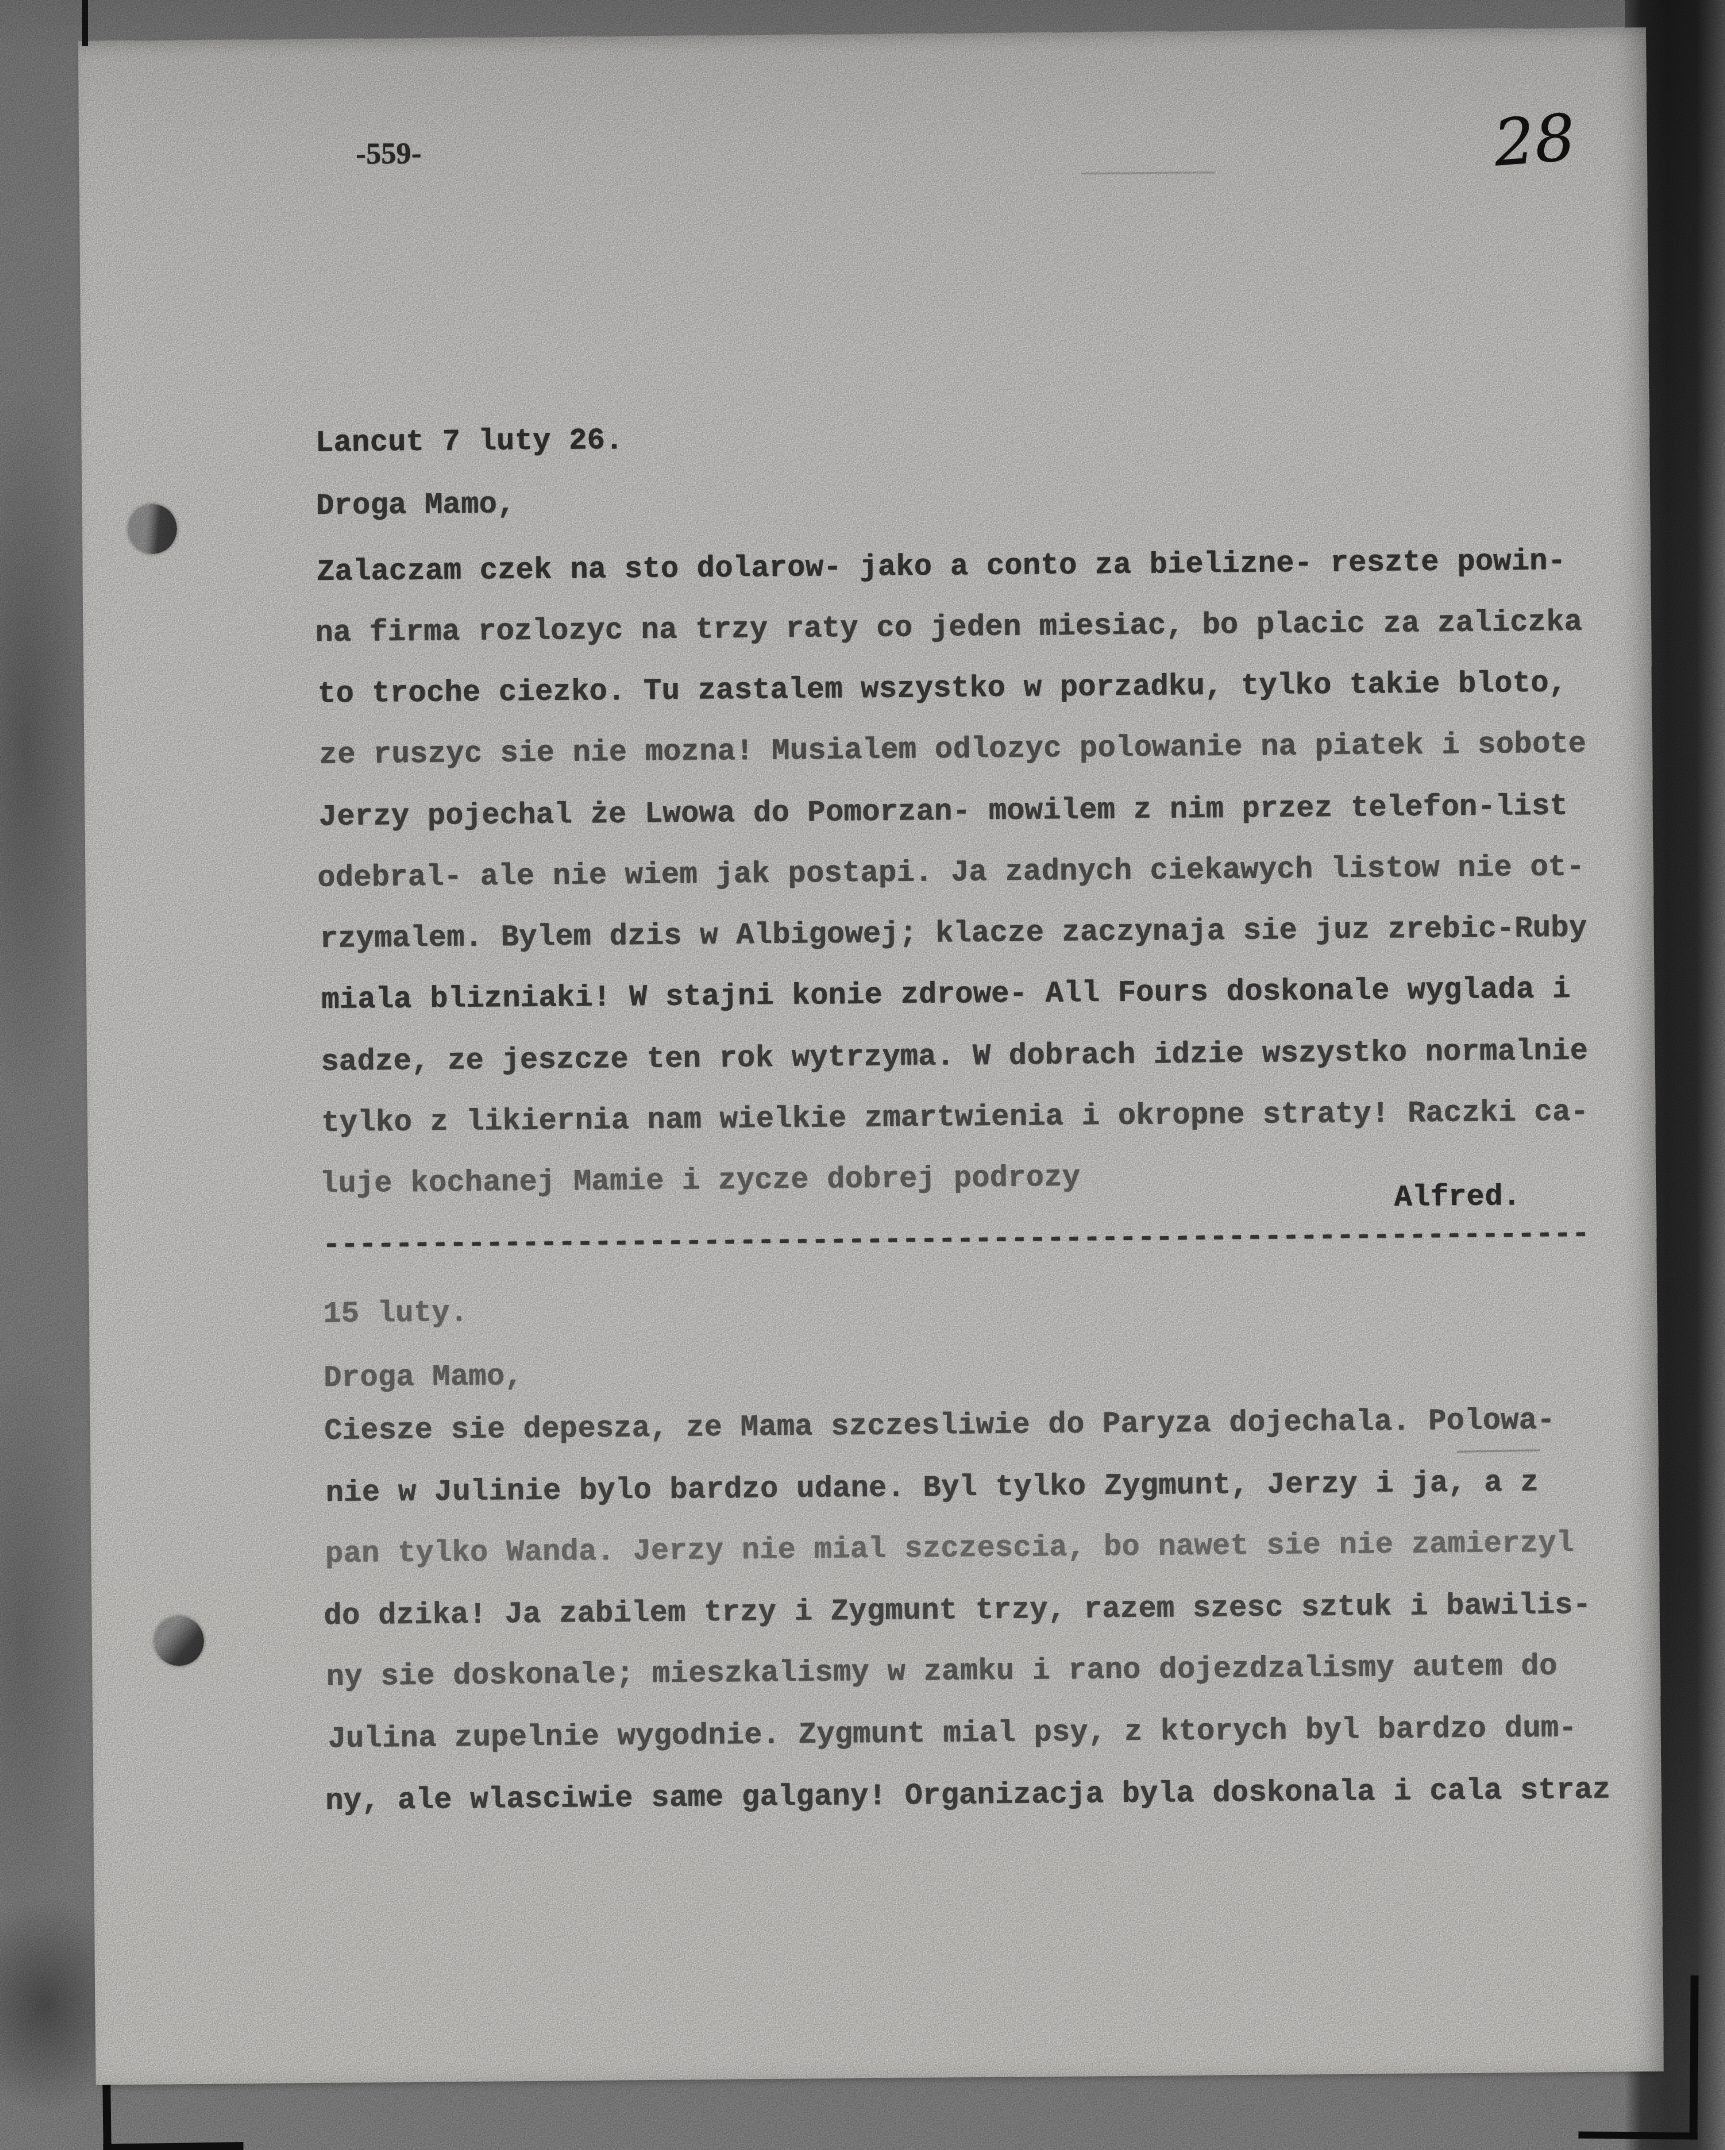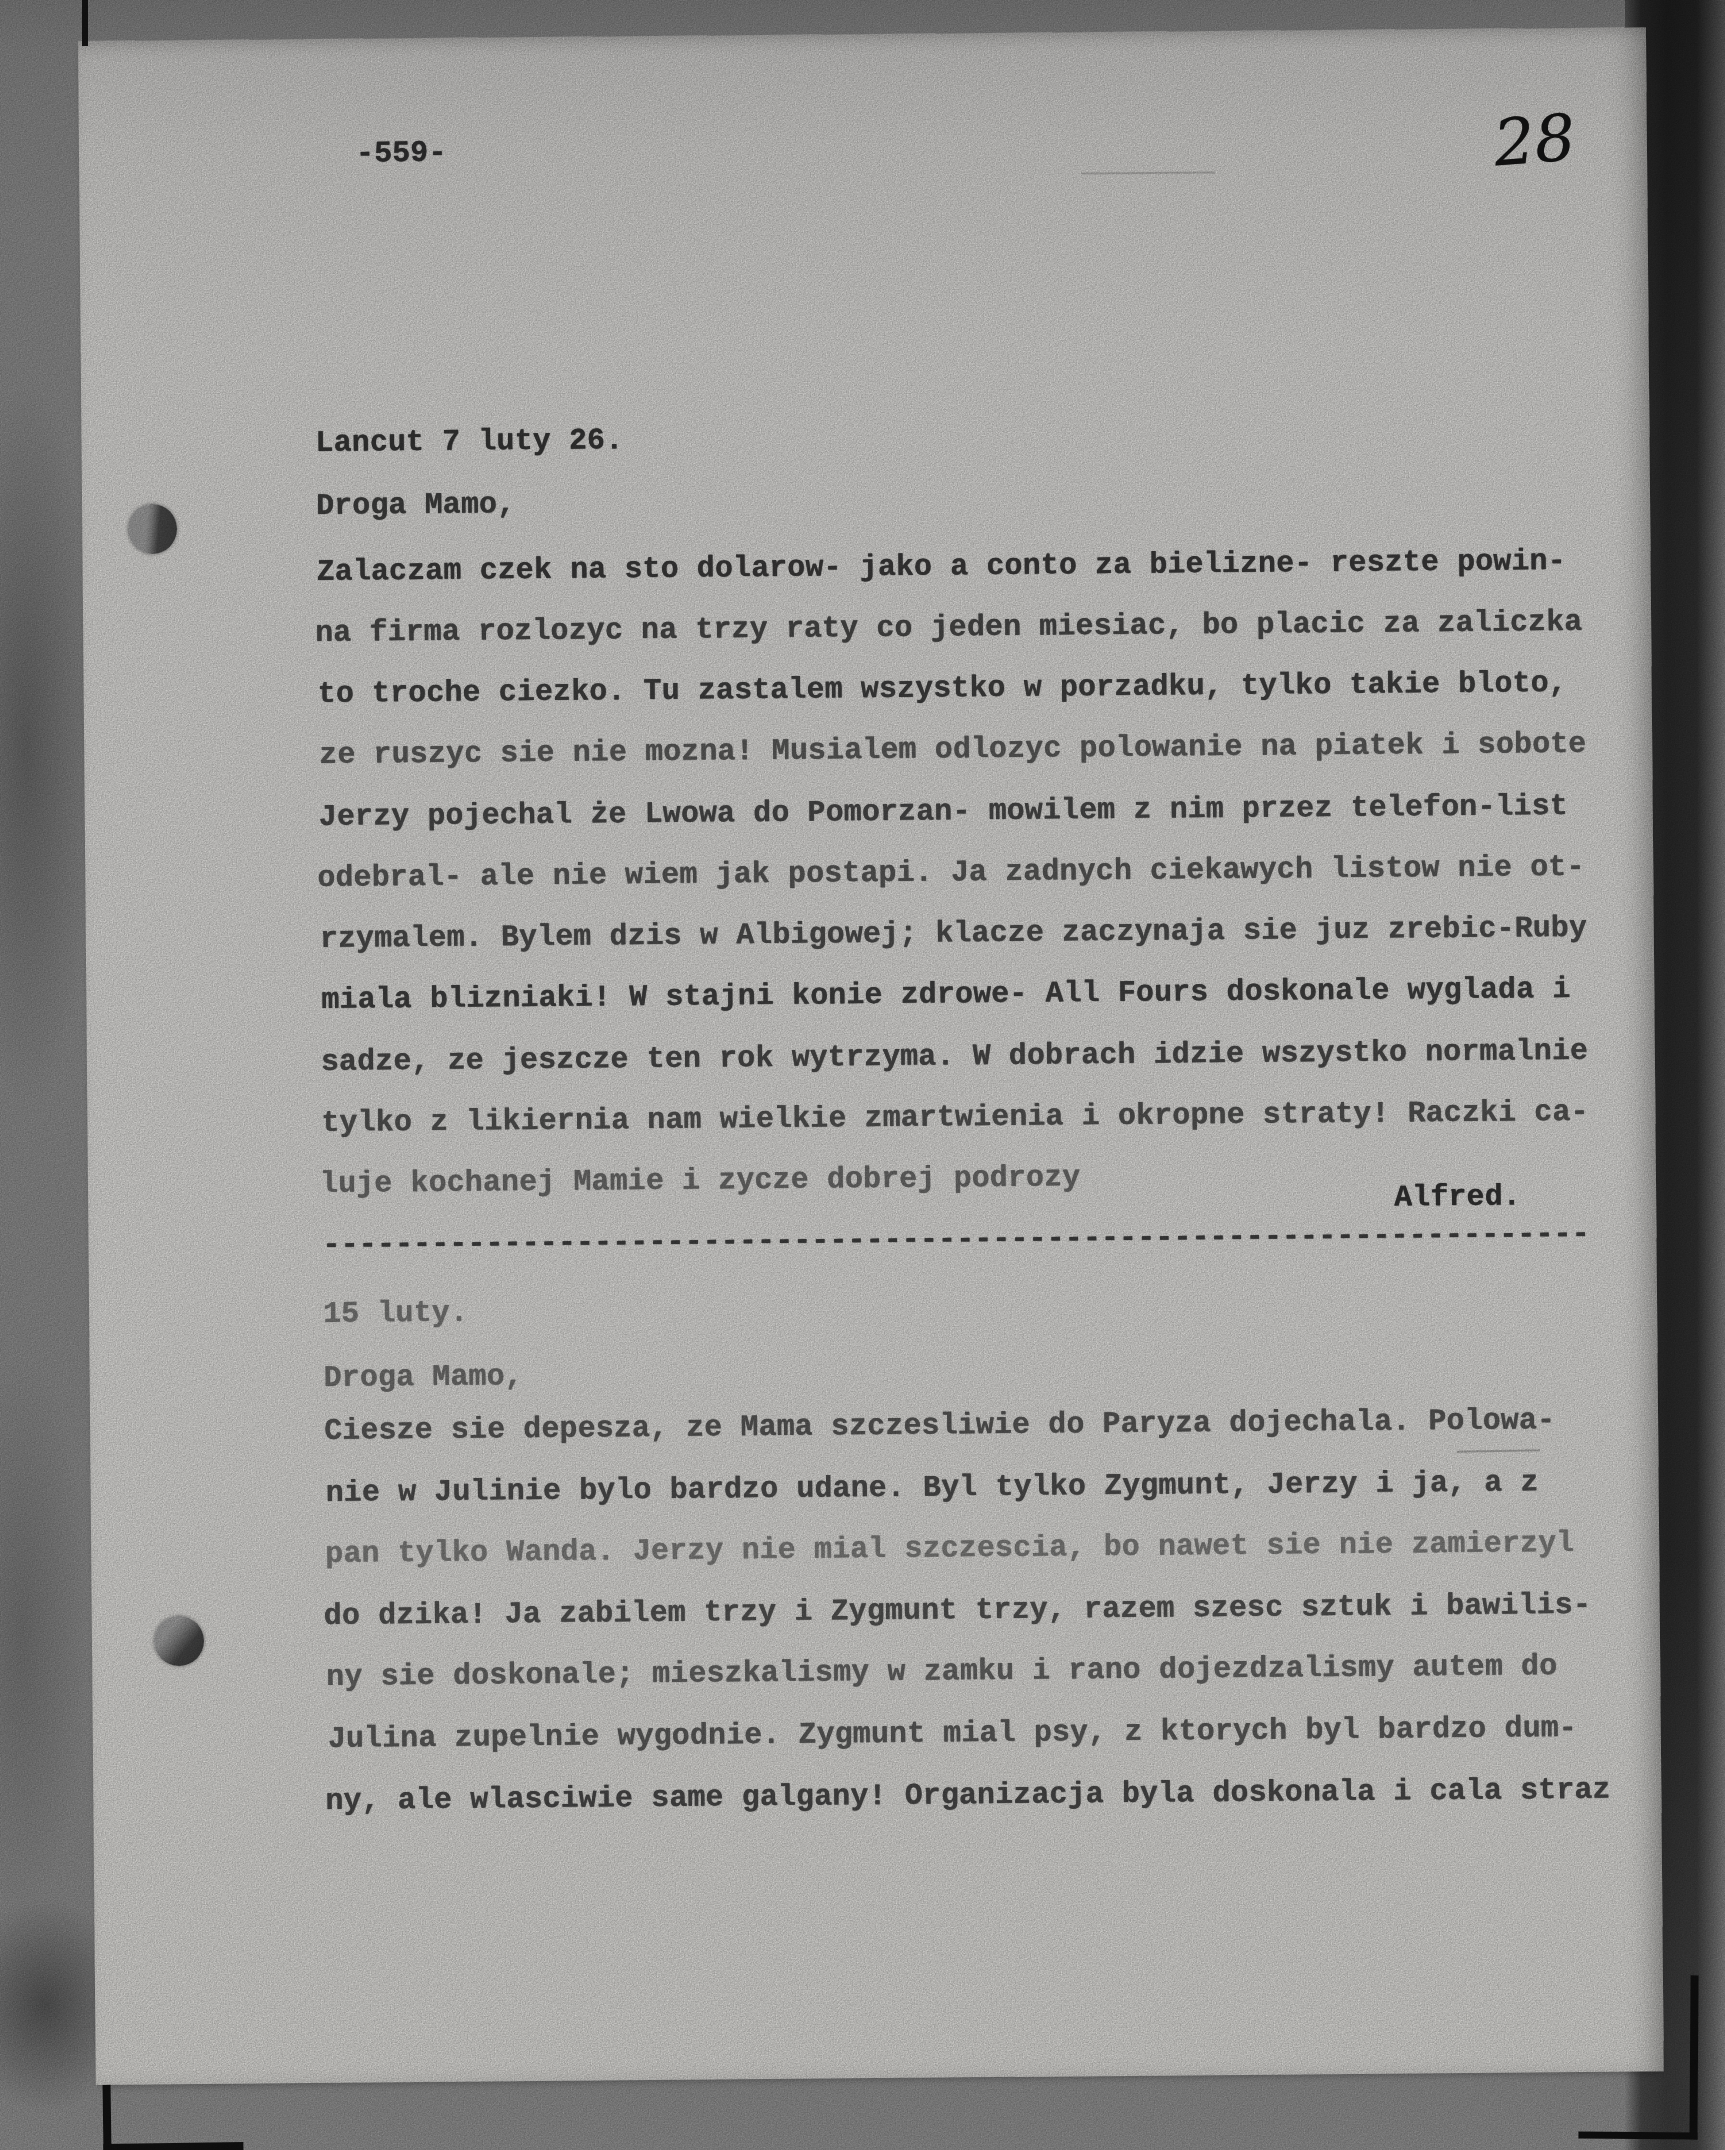--- a/index.html
+++ b/index.html
@@ -78,21 +78,21 @@
 
 <div class="stage">
 
   <div class="backdrop"></div>
   <div class="gutter"></div>
 
   <div class="paper">
 
     <div class="handwritten" style="left:1415px;top:80px;">28</div>
 
-    <div class="tl" style="left:277px;top:97px;opacity:.92;">-559-</div>
+    <div class="tl" style="left:277px;top:97px;opacity:.92;font-family:Liberation Serif, serif;">-559-</div>
 
     <div class="tl" style="top:386px;opacity:.9;">Lancut 7 luty 26.</div>
     <div class="tl" style="top:449px;opacity:.85;">Droga Mamo,</div>
 
     <div class="tl" style="top:515px;opacity:.88;">Zalaczam czek na sto dolarow- jako a conto za bielizne- reszte powin-</div>
     <div class="tl" style="top:576px;left:232px;opacity:.8;">na firma rozlozyc na trzy raty co jeden miesiac, bo placic za zaliczka</div>
     <div class="tl" style="top:637px;opacity:.85;">to troche ciezko. Tu zastalem wszystko w porzadku, tylko takie bloto,</div>
     <div class="tl" style="top:698px;left:235px;opacity:.7;">ze ruszyc sie nie mozna! Musialem odlozyc polowanie na piatek i sobote</div>
     <div class="tl" style="top:760px;opacity:.8;">Jerzy pojechal że Lwowa do Pomorzan- mowilem z nim przez telefon-list</div>
     <div class="tl" style="top:821px;left:232px;opacity:.72;">odebral- ale nie wiem jak postapi. Ja zadnych ciekawych listow nie ot-</div>

